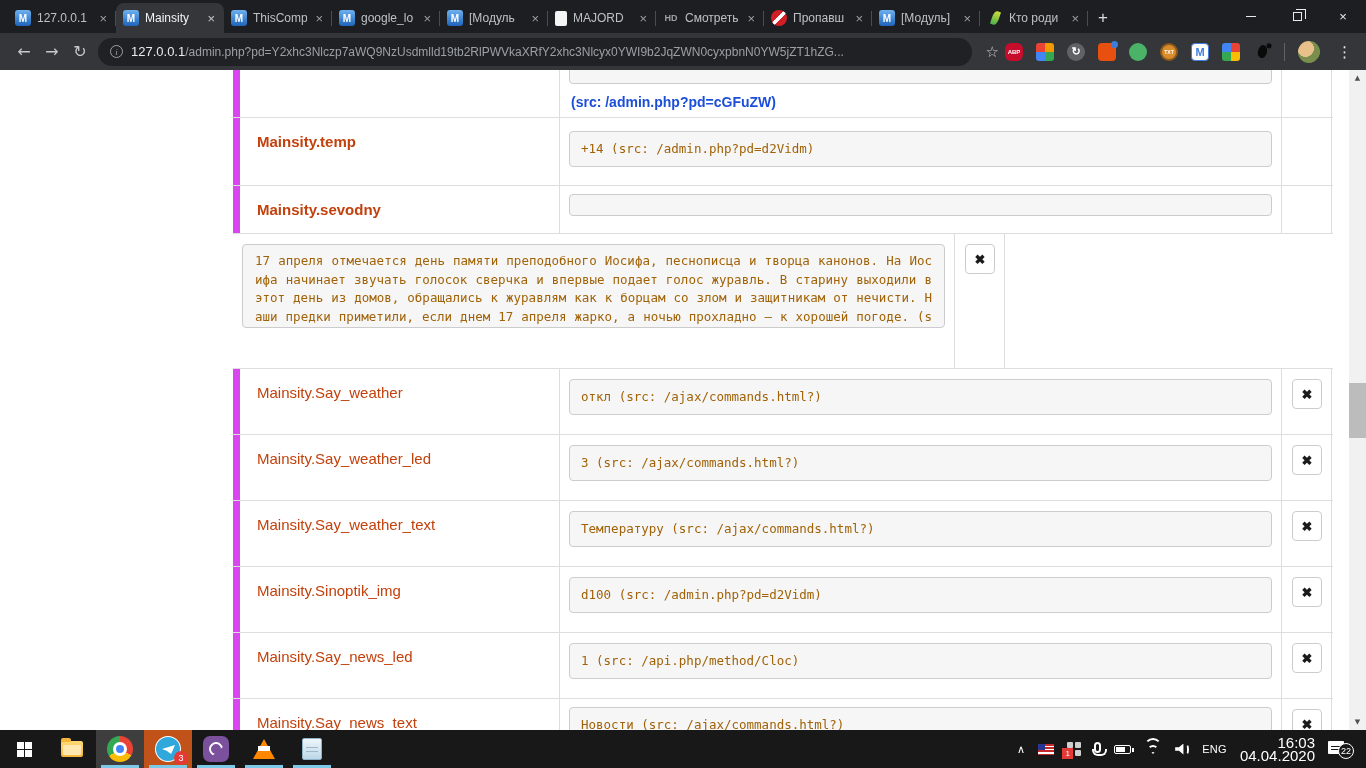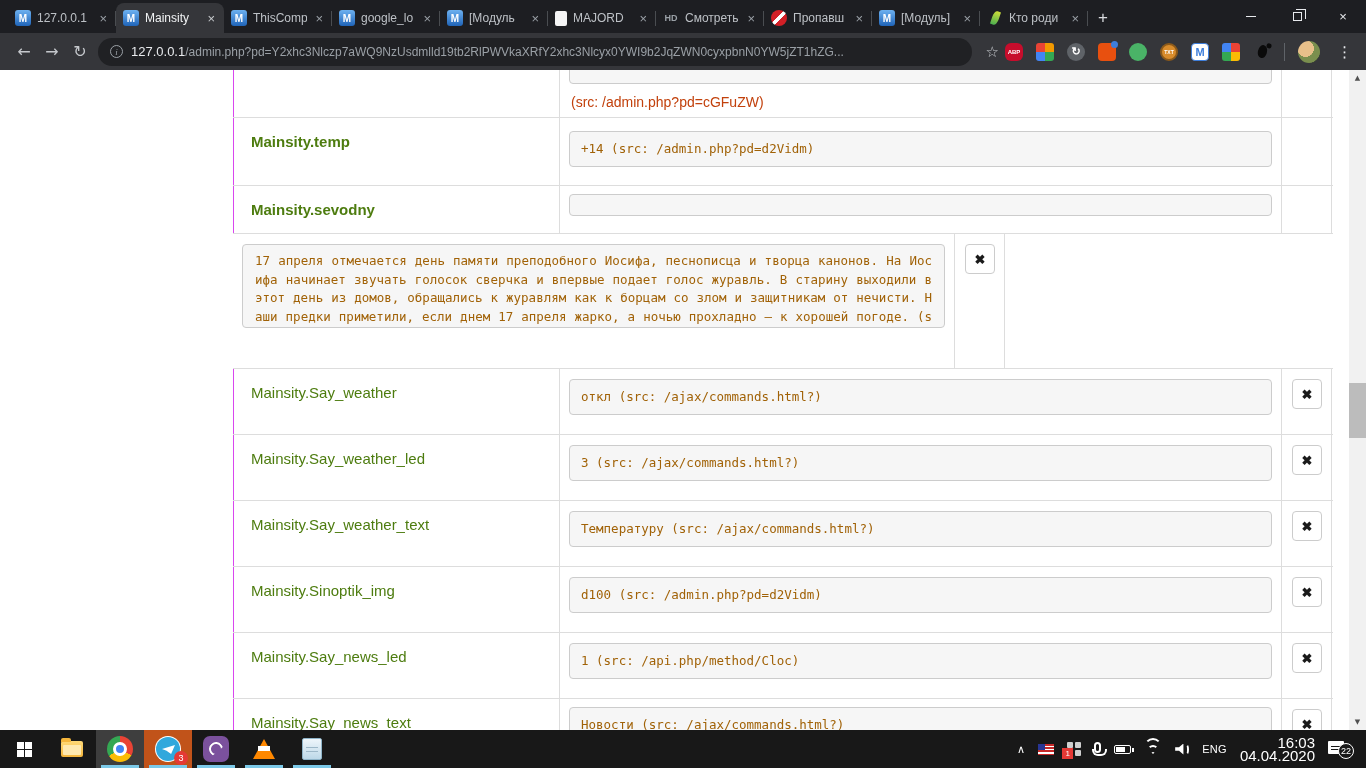--- a/index.html
+++ b/index.html
@@ -71,36 +71,36 @@
   .ext-divider { width:1px; height:18px; background:#5f6368; }
   .avatar { width:22px; height:22px; border-radius:50%;
          background:radial-gradient(circle at 35% 35%, #e8c08a 0 40%, #7a8f4e 41% 75%, #4a5a33 76%); }
   .menu-dots { color:#e8eaed; font-size:15px; padding:0 4px; }
 
   
   .content { position:absolute; top:70px; left:0; right:0; bottom:38px; background:#fff; overflow:hidden; }
   .objtable { position:absolute; left:233px; top:0; width:1100px; }
   .trow { display:flex; border-top:1px solid #ddd; }
   .trow.first { border-top:none; }
-  .c-label { width:327px; border-left:1px solid #d946ef; border-right:1px solid #ddd;
-             padding:15px 10px 0 17px; font-size:15px; color:#4d7c0f; }
+  .c-label { width:327px; border-left:7px solid #d946ef; border-right:1px solid #ddd;
+             padding:15px 10px 0 17px; font-size:15px; color:#c2410c; }
   .c-label.bold { font-weight:bold; }
   .c-value { width:722px; border-right:1px solid #ddd; padding:0 9px; overflow:hidden; }
   .c-del { width:50px; border-right:1px solid #ddd; }
   .inp { background:#f6f6f6; border:1px solid #ccc; border-radius:4px; height:36px; line-height:34px;
          padding:0 11px; font-family:"DejaVu Sans Mono",monospace; font-size:12.5px; color:#a16207;
          white-space:nowrap; overflow:hidden; }
   .r0 { height:47px; } .r1 { height:68px; } .r2 { height:48px; } .r3 { height:135px; }
   .r4,.r5,.r6,.r7,.r8 { height:66px; } .r9 { height:70px; }
   .m13 { margin-top:13px; } .m10 { margin-top:10px; } .m8 { margin-top:8px; }
   .inp.cut-top { margin-top:-22px; }
   .inp.small { height:22px; line-height:20px; }
   .inp.area { height:84px; line-height:18.5px; white-space:normal; text-align:justify;
               word-break:break-all; padding:7px 12px; overflow:hidden; }
-  .srcnote { margin-top:10px; font-size:14px; color:#c2410c; padding-left:2px; }
+  .srcnote { margin-top:10px; font-size:14px; color:#1d4ed8; padding-left:2px;font-weight:bold; }
   .delbtn { width:30px; height:30px; margin:10px 0 0 10px; background:#fff; border:1px solid #ccc;
             border-radius:4px; font-weight:bold; font-size:13px; color:#1a1a1a; display:flex;
             align-items:center; justify-content:center; cursor:pointer; }
 
   
   .scrollbar { position:absolute; right:0; top:70px; bottom:38px; width:17px; background:#f1f1f1; }
   .sb-arrow { position:absolute; left:0; width:17px; height:16px; display:flex; align-items:center;
               justify-content:center; color:#505050; font-size:7px; font-family:"DejaVu Sans",sans-serif; }
   .sb-up { top:0; } .sb-down { bottom:0; }
   .sb-thumb { position:absolute; left:0; width:17px; top:313px; height:55px; background:#bcbcbc; }

